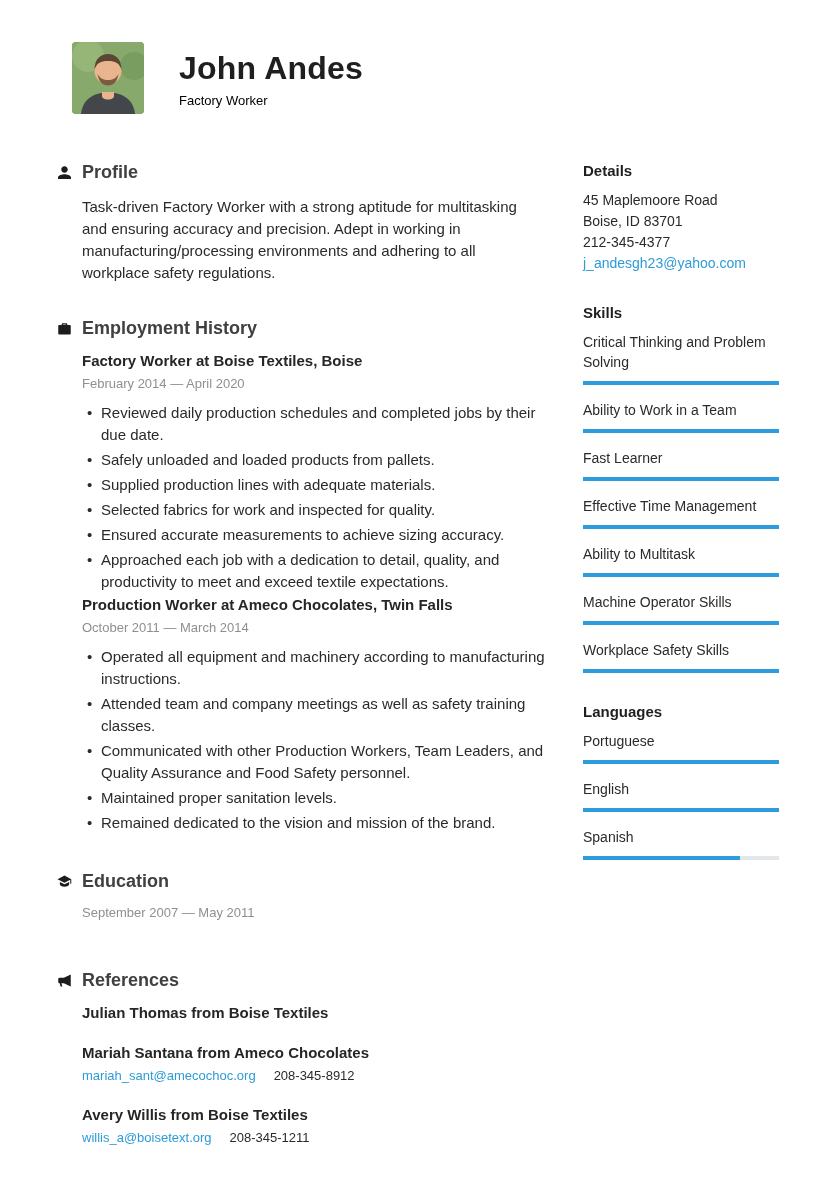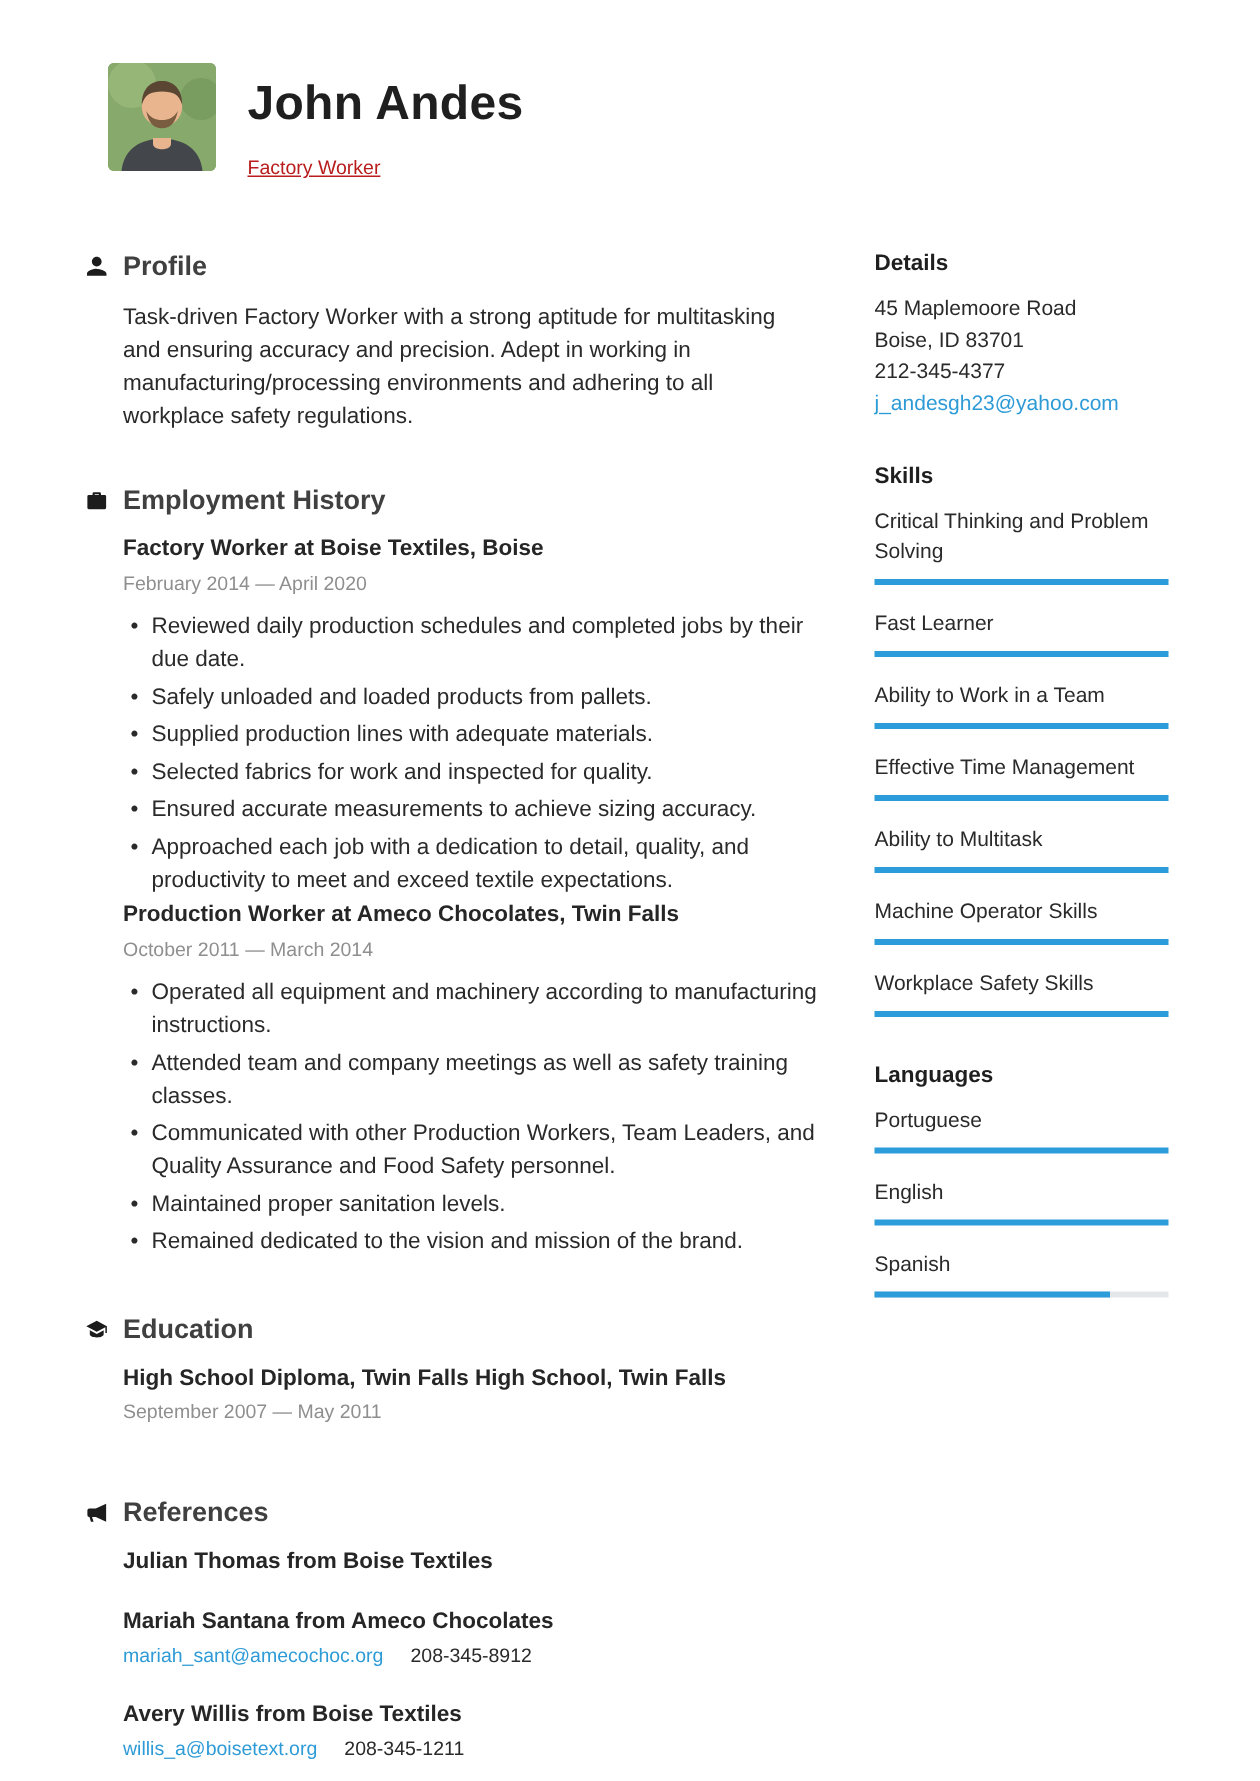--- a/index.html
+++ b/index.html
@@ -5,25 +5,25 @@
   * { margin:0; padding:0; box-sizing:border-box; }
   html,body { background:#ffffff; }
   body {
     width:840px; height:1187px;
     font-family:"Liberation Sans","DejaVu Sans",sans-serif;
     color:#262626; overflow:hidden;
   }
   .page { width:840px; height:1187px; background:#fff; padding:42px 61px 30px 57px; }
 
   
-  .header { display:flex; align-items:flex-start; gap:21px; margin-bottom:48px;padding-left:15px; }
+  .header { display:flex; align-items:flex-start; gap:35px; margin-bottom:48px;padding-left:15px; }
   .avatar { width:72px; height:72px; border-radius:4px; overflow:hidden; flex:0 0 auto; background:#87a96b; }
   .header-text { padding-top:9px; }
   .name { font-size:32px; font-weight:700; color:#1f1f1f; letter-spacing:.2px; line-height:1.1; }
-  .job-title { font-size:13px; color:#b91c1c; margin-top:18px;text-decoration:underline; }
+  .job-title { font-size:13px; color:#000000; margin-top:7px; }
 
   
   .columns { display:flex; }
   .main { width:498px; flex:0 0 auto; }
   .sidebar { width:196px; flex:0 0 auto; margin-left:auto; }
 
   
   .section { display:grid; grid-template-columns:25px 1fr; margin-bottom:34px; }
   .section-icon { grid-column:1; padding-top:3px; }
   .section-icon svg { width:15px; height:15px; fill:#1c1c1c; }
@@ -139,21 +139,20 @@
 
       <div class="section">
         <div class="section-icon">
           <svg viewBox="0 0 24 24">
               <path d="M12 2.5L0.8 8.3 12 14.1l9.2-4.8v6.2h1.6V8.3L12 2.5zM4.6 12.6v4.2c0 1.9 3.3 3.4 7.4 3.4s7.4-1.5 7.4-3.4v-4.2L12 16.5l-7.4-3.9z"></path>
             </svg>
         </div>
         <div class="section-body">
           <h2>Education</h2>
           <div class="edu-item">
-            <div class="job-head">High School Diploma, Twin Falls High School, Twin Falls</div>
             <div class="dates">September 2007 — May 2011</div>
           </div>
         </div>
       </div>
 
       <div class="section">
         <div class="section-icon">
           <svg viewBox="0 0 24 24">
               <path d="M22 2.5v19l-11-5H7l1.6 5H5.8L4.2 16.5H4A2 2 0 012 14.5v-5a2 2 0 012-2h7l11-5z"></path>
             </svg>
@@ -198,27 +197,27 @@
       <div class="side-section">
         <h3>Skills</h3>
 
         <div class="meter-item">
           <div class="meter-label">Critical Thinking and Problem Solving</div>
           <div class="bar-track">
               <div class="bar-fill" style="width: 100%;"></div>
             </div>
         </div>
         <div class="meter-item">
+          <div class="meter-label">Ability to Work in a Team</div>
+          <div class="bar-track">
+              <div class="bar-fill" style="width: 100%;"></div>
+            </div>
+        </div>
+        <div class="meter-item">
           <div class="meter-label">Fast Learner</div>
-          <div class="bar-track">
-              <div class="bar-fill" style="width: 100%;"></div>
-            </div>
-        </div>
-        <div class="meter-item">
-          <div class="meter-label">Ability to Work in a Team</div>
           <div class="bar-track">
               <div class="bar-fill" style="width: 100%;"></div>
             </div>
         </div>
         <div class="meter-item">
           <div class="meter-label">Effective Time Management</div>
           <div class="bar-track">
               <div class="bar-fill" style="width: 100%;"></div>
             </div>
         </div>

